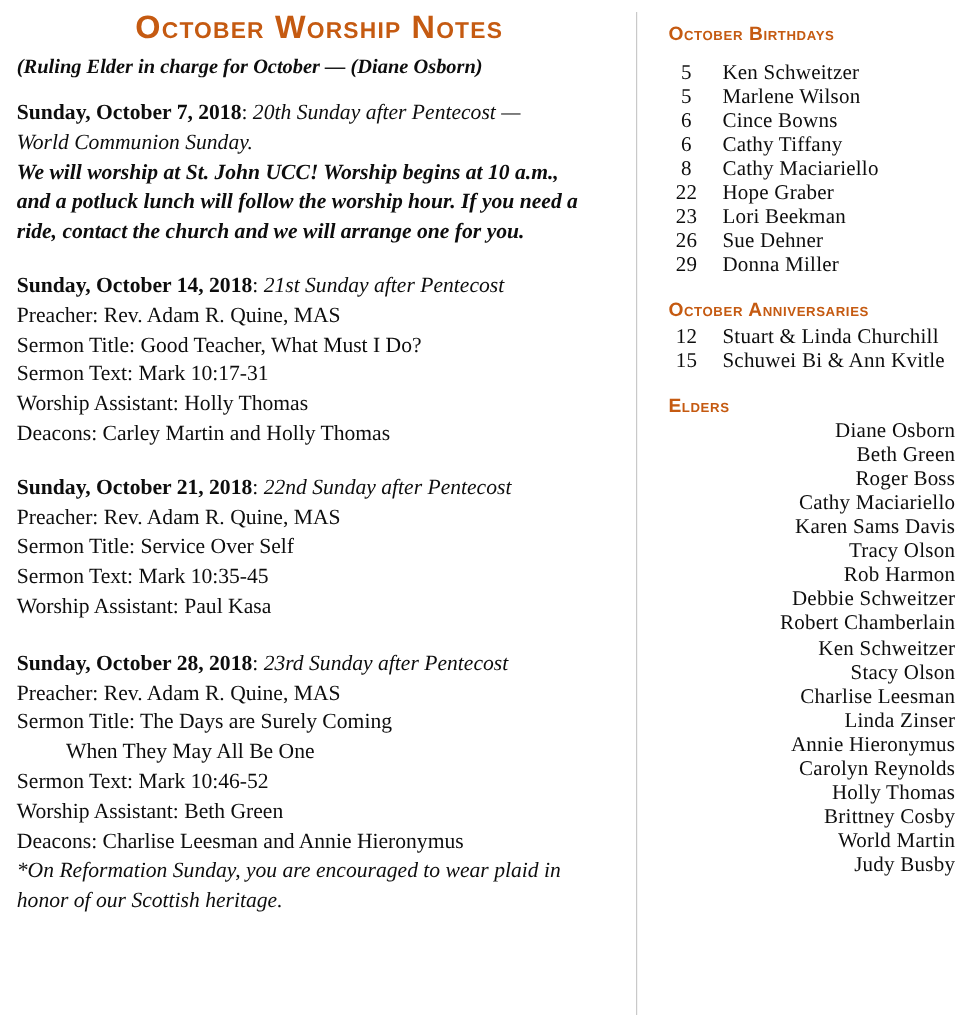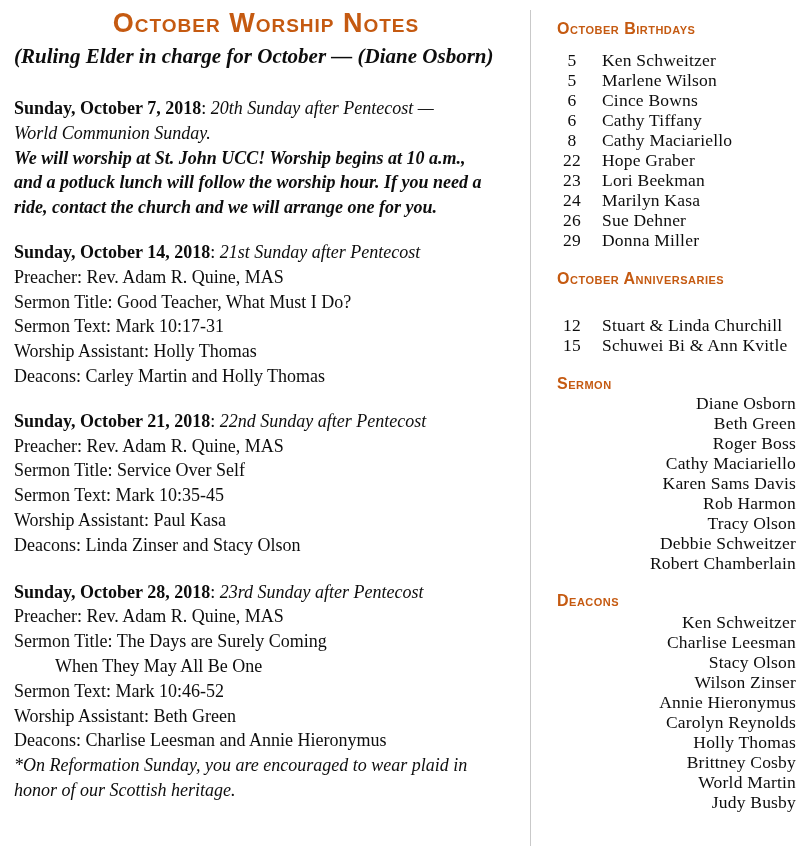--- a/index.html
+++ b/index.html
@@ -27,25 +27,25 @@
     font-weight: bold;
     font-size: 27px;
     line-height: 26px;
     letter-spacing: 1px;
     color: var(--accent);
   }
   .subtitle {
     margin: 8px 0 0 0;
     font-weight: bold;
     font-style: italic;
-    font-size: 21px;
+    font-size: 17px;
     line-height: 24px;
   }
   .section { margin: 20px 0 0 0; }
-  .section.first { margin-top: 28px; }
+  .section.first { margin-top: 13px; }
   .section.last { margin-top: 22px; }
   .line { margin: 0; font-size: 18px; line-height: 24.8px; }
   .b  { font-weight: bold; }
   .i  { font-style: italic; }
   .bi { font-weight: bold; font-style: italic; }
   .indent { padding-left: 41px; }
 
   
   .divider {
     position: absolute; left: 530px; top: 10px; bottom: 0;
@@ -68,21 +68,21 @@
     font-weight: bold;
     font-size: 16px;
     line-height: 18px;
     letter-spacing: 0.5px;
     color: var(--accent);
   }
   .rhead.mt20 { margin-top: 20px; }
   .rhead.mt19 { margin-top: 19px; }
   .rlist { margin: 0; }
   .rlist.gap12 { margin-top: 12px; }
-  .rlist.gap14 { margin-top: 27px; }
+  .rlist.gap14 { margin-top: 2px; }
   .rlist.gap2  { margin-top: 2px; }
   .brow { display: flex; align-items: baseline; }
   .brow .num { flex: none; width: 30px; text-align: center; }
   .brow .nm  { margin-left: 15px; }
   .prow { margin: 0; text-align: right; }
 </style>
 </head>
 <body>
 
 <div class="page">
@@ -109,21 +109,20 @@
       <p class="line">Worship Assistant: Holly Thomas</p>
       <p class="line">Deacons: Carley Martin and Holly Thomas</p>
     </div>
 
     <div class="section">
       <p class="line"><span class="b">Sunday, October 21, 2018</span><span>: </span><span class="i">22nd Sunday after Pentecost</span></p>
       <p class="line">Preacher: Rev. Adam R. Quine, MAS</p>
       <p class="line">Sermon Title: Service Over Self</p>
       <p class="line">Sermon Text: Mark 10:35-45</p>
       <p class="line">Worship Assistant: Paul Kasa</p>
-      <p class="line">Deacons: Linda Zinser and Stacy Olson</p>
     </div>
 
     <div class="section last">
       <p class="line"><span class="b">Sunday, October 28, 2018</span><span>: </span><span class="i">23rd Sunday after Pentecost</span></p>
       <p class="line">Preacher: Rev. Adam R. Quine, MAS</p>
       <p class="line">Sermon Title: The Days are Surely Coming</p>
       <p class="line indent">When They May All Be One</p>
       <p class="line">Sermon Text: Mark 10:46-52</p>
       <p class="line">Worship Assistant: Beth Green</p>
       <p class="line">Deacons: Charlise Leesman and Annie Hieronymus</p>
@@ -161,24 +160,20 @@
         </div>
       <div class="brow">
           <span class="num">22</span>
           <span class="nm">Hope Graber</span>
         </div>
       <div class="brow">
           <span class="num">23</span>
           <span class="nm">Lori Beekman</span>
         </div>
       <div class="brow">
-          <span class="num">24</span>
-          <span class="nm">Marilyn Kasa</span>
-        </div>
-      <div class="brow">
           <span class="num">26</span>
           <span class="nm">Sue Dehner</span>
         </div>
       <div class="brow">
           <span class="num">29</span>
           <span class="nm">Donna Miller</span>
         </div>
     </div>
 
     <h2 class="rhead mt20">October Anniversaries</h2>
@@ -186,39 +181,38 @@
       <div class="brow">
           <span class="num">12</span>
           <span class="nm">Stuart &amp; Linda Churchill</span>
         </div>
       <div class="brow">
           <span class="num">15</span>
           <span class="nm">Schuwei Bi &amp; Ann Kvitle</span>
         </div>
     </div>
 
-    <h2 class="rhead mt20">Sermon</h2>
+    <h2 class="rhead mt20">Elders</h2>
     <div class="rlist">
       <p class="prow">Diane Osborn</p>
       <p class="prow">Beth Green</p>
       <p class="prow">Roger Boss</p>
       <p class="prow">Cathy Maciariello</p>
       <p class="prow">Karen Sams Davis</p>
+      <p class="prow">Tracy Olson</p>
       <p class="prow">Rob Harmon</p>
-      <p class="prow">Tracy Olson</p>
       <p class="prow">Debbie Schweitzer</p>
       <p class="prow">Robert Chamberlain</p>
     </div>
 
-    <h2 class="rhead mt19">Deacons</h2>
     <div class="rlist gap2">
       <p class="prow">Ken Schweitzer</p>
+      <p class="prow">Stacy Olson</p>
       <p class="prow">Charlise Leesman</p>
-      <p class="prow">Stacy Olson</p>
-      <p class="prow">Wilson Zinser</p>
+      <p class="prow">Linda Zinser</p>
       <p class="prow">Annie Hieronymus</p>
       <p class="prow">Carolyn Reynolds</p>
       <p class="prow">Holly Thomas</p>
       <p class="prow">Brittney Cosby</p>
       <p class="prow">World Martin</p>
       <p class="prow">Judy Busby</p>
     </div>
 
   </div>
 </div>

